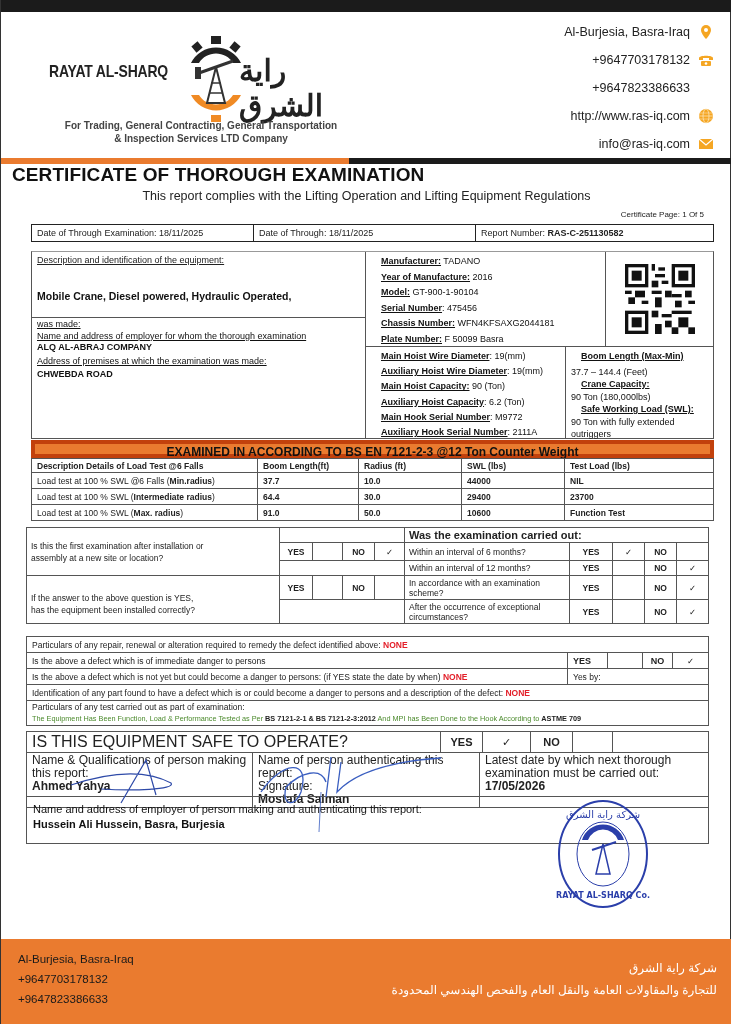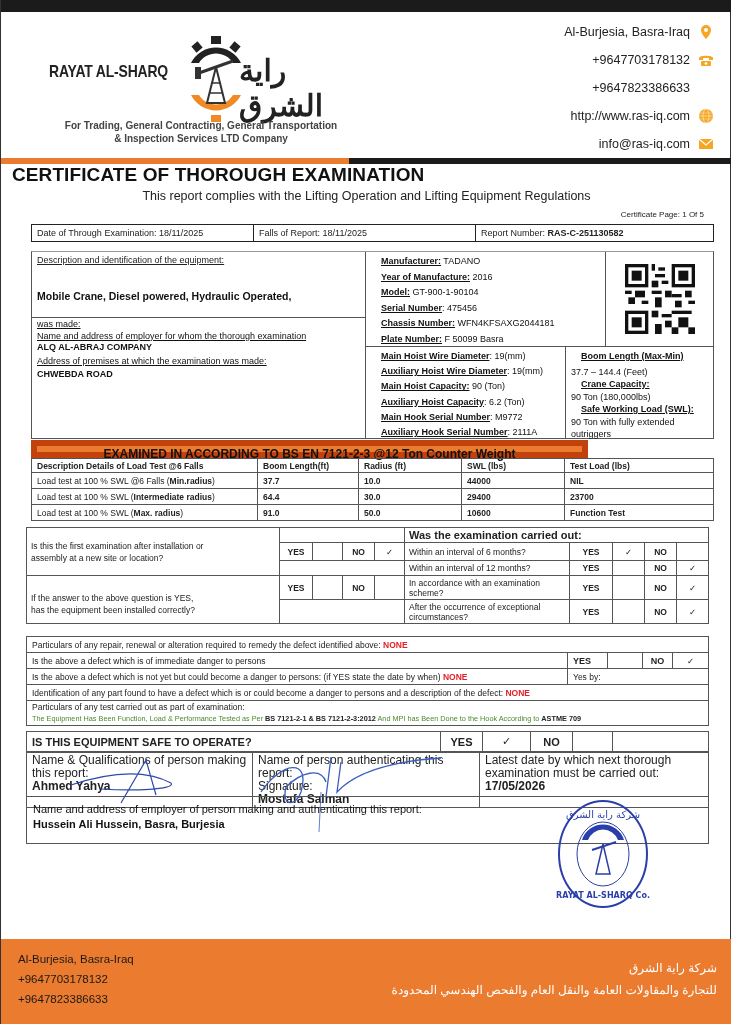--- a/index.html
+++ b/index.html
@@ -46,38 +46,38 @@
   .eq-emp { position: absolute; left: 0; top: 67px; width: 333px; padding: 0 5px; font-size: 9px; line-height: 11.5px; }
   .eq-emp .lbl { text-decoration: underline; }
   .eq-emp .val { font-weight: bold; margin-bottom: 2px; }
   .eq-right { position: absolute; left: 334px; top: 0; width: 347px; height: 186px; }
   .eq-ident { position: absolute; left: 0; top: 0; width: 240px; height: 95px; padding: 2px 5px; font-size: 9px; line-height: 15.5px; border-right: 1px solid #555; border-bottom: 1px solid #555; }
   .eq-qr { position: absolute; left: 240px; top: 0; width: 107px; height: 95px; border-bottom: 1px solid #555; display: flex; align-items: center; justify-content: center; }
   .eq-hoist { position: absolute; left: 0; top: 95px; width: 200px; height: 91px; padding: 2px 5px; font-size: 9px; line-height: 15.2px; border-right: 1px solid #555; }
   .eq-boom { position: absolute; left: 200px; top: 95px; width: 147px; height: 91px; padding: 2px 5px; font-size: 9px; line-height: 12.5px; }
   .k { text-decoration: underline; font-weight: bold; padding-left: 10px; }
 
-  .banner { position: absolute; left: 30px; top: 440px; width: 557px; height: 18px; background: #ea7b2f; border: 6px solid #c2410c; text-align: center; font-weight: bold; font-size: 12px; line-height: 16px; color: #111; }
+  .banner { position: absolute; left: 30px; top: 440px; width: 683px; height: 18px; background: #ea7b2f; border: 4px solid #c2410c; text-align: center; font-weight: bold; font-size: 12px; line-height: 16px; color: #111; }
   .load { left: 30px; top: 458px; width: 683px; }
   .load td { height: 16px; font-size: 8.5px; border: 1px solid #555; }
   .load tr.h td { font-weight: bold; height: 14px; }
 
   
   .exam { left: 25px; top: 527px; width: 683px; }
   .exam td { border: 1px solid #555; font-size: 8.5px; padding: 1px 4px; }
   .yn { font-weight: bold; text-align: center; font-size: 10px; }
   .chk { text-align: center; font-size: 11px; }
 
   .part { left: 25px; top: 636px; width: 683px; }
   .part td { border: 1px solid #555; font-size: 8.5px; padding: 1px 5px; height: 16px; }
   .part td.yn { font-size: 9px; }
 
   .safe { left: 25px; top: 731px; width: 683px; }
   .safe td { border: 1px solid #555; height: 20px; padding: 1px 5px; }
-  .safe .q { font-weight: bold; font-size: 11px; }
+  .safe .q { font-weight: normal; font-size: 16px; }
 
   .sign { left: 25px; top: 752px; width: 683px; }
   .sign td { border: 1px solid #555; font-size: 12px; padding: 1px 5px; vertical-align: top; line-height: 13px; height: 43px; }
 
   .employer { position: absolute; left: 25px; top: 796px; width: 683px; height: 48px; border: 1px solid #555; padding: 5px 6px; font-size: 11px; line-height: 15px; }
   .employer .v { font-weight: bold; }
 
   .stamp { position: absolute; left: 555px; top: 798px; width: 95px; height: 112px; }
   .sig { position: absolute; pointer-events: none; }
 
@@ -159,21 +159,21 @@
     </div>
 
   <div class="title">CERTIFICATE OF THOROUGH EXAMINATION</div>
   <div class="subtitle">This report complies with the Lifting Operation and Lifting Equipment Regulations</div>
   <div class="cert-page">Certificate Page: 1 Of 5</div>
 
   <table class="t dates">
     <tbody>
         <tr>
       <td style="width:222px"><span>Date of Through Examination:</span> <span>18/11/2025</span></td>
-      <td style="width:222px"><span>Falls of Report:</span> <span>18/11/2025</span></td>
+      <td style="width:222px"><span>Date of Through:</span> <span>18/11/2025</span></td>
       <td><span>Report Number:</span> <span class="bold">RAS-C-251130582</span></td>
     </tr>
   </tbody>
     </table>
 
   <div class="equip">
     <div class="eq-left">
       <div class="eq-desc">
         <div class="lbl">Description and identification of the equipment:</div>
         <div class="val">

